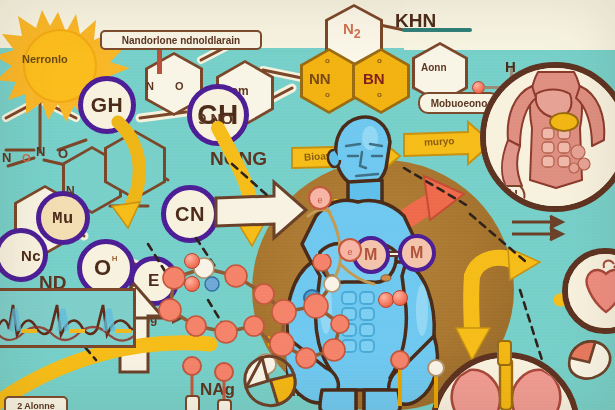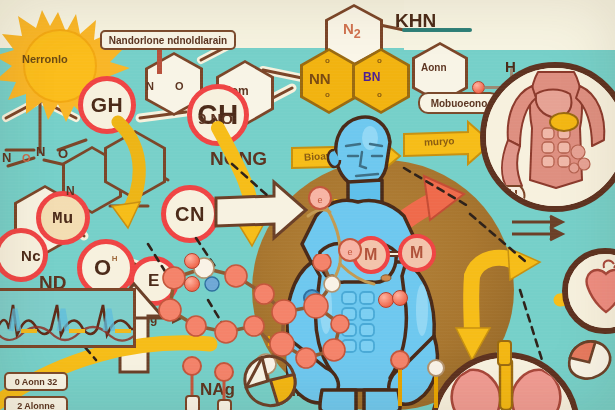--- a/index.html
+++ b/index.html
@@ -27,21 +27,21 @@
 
   
   .hex{position:absolute;}
   .hex .shape{
     width:100%;height:100%;
     clip-path:polygon(50% 0%,100% 25%,100% 75%,50% 100%,0% 75%,0% 25%);
   }
   .ring{position:absolute;border-radius:50%;box-sizing:border-box;}
 
   .badge{position:absolute;border-radius:50%;display:flex;align-items:center;justify-content:center;
-    background:#f7f1de;border:5px solid #ef4444;box-sizing:border-box;
+    background:#f7f1de;border:5px solid #4c1d95;box-sizing:border-box;
     color:#4b2a18;font-weight:bold;letter-spacing:.5px;}
 
   .chip{position:absolute;background:#f8f4e4;border:2.5px solid #7b4a2c;border-radius:5px;
     color:#5a3420;display:flex;align-items:center;justify-content:center;
     font-weight:bold;box-sizing:border-box;}
 
   .lbl{position:absolute;font-weight:bold;color:#5c3420;white-space:nowrap;}
   .bond{position:absolute;background:#f6f1dd;border:2.5px solid #7b4528;box-sizing:border-box;border-radius:2px;}
 
   
@@ -132,40 +132,40 @@
   <div class="hex" style="left:412px;top:42px;width:56px;height:62px;">
     <div class="shape" style="background:#7b4528;"></div>
     <div class="shape" style="position:absolute;left:3px;top:3px;width:50px;height:56px;background:#f8f4e6;"></div>
   </div>
   <div class="hex" style="left:478px;top:120px;width:52px;height:58px;opacity:.0;">
     <div class="shape" style="background:#7b4528;"></div>
   </div>
 
   <div class="lbl" style="left:222px;top:84px;font-size:12px;">Hom</div>
   <div class="lbl" style="left:309px;top:70px;font-size:15px;color:#7a4a12;">NN</div>
-  <div class="lbl" style="left:363px;top:70px;font-size:12px;color:#4c1d95;">BN</div>
+  <div class="lbl" style="left:363px;top:70px;font-size:15px;color:#7f1d1d;">BN</div>
   <div class="lbl" style="left:421px;top:62px;font-size:10px;">Aonn</div>
   <div class="lbl" style="left:146px;top:80px;font-size:11px;">N</div>
   <div class="lbl" style="left:175px;top:80px;font-size:11px;">O</div>
   <div class="lbl" style="left:325px;top:56px;font-size:8px;color:#8a5c10;">o</div>
   <div class="lbl" style="left:325px;top:90px;font-size:8px;color:#8a5c10;">o</div>
   <div class="lbl" style="left:377px;top:56px;font-size:8px;color:#8a5c10;">o</div>
   <div class="lbl" style="left:377px;top:90px;font-size:8px;color:#8a5c10;">o</div>
   <div class="lbl" style="left:343px;top:20px;font-size:15px;color:#d0714f;">N<sub>2</sub></div>
 
   <svg width="140" height="120" style="position:absolute;left:-8px;top:4px;">
     <g fill="#f9b627">
       <path d="M66 8 L74 28 L84 10 L88 30 L104 16 L102 36 L120 28 L112 46 L132 44 L118 58 L138 64 L118 72 L130 88 L110 86 L116 104 L98 96 L96 116 L82 102 L74 118 L66 100 L56 116 L50 98 L34 110 L34 90 L16 96 L24 78 L4 76 L20 62 L2 52 L22 46 L10 30 L30 32 L26 12 L44 24 L50 6 L58 22 Z"></path>
     </g>
     <circle cx="68" cy="62" r="36" fill="#fbbd1b" stroke="#f2a812" stroke-width="2"></circle>
   </svg>
   <div class="lbl" style="left:22px;top:53px;font-size:11px;color:#6b4a13;">Nerronlo</div>
 
   <div style="position:absolute;left:157px;top:48px;width:5px;height:26px;background:#b8503c;"></div>
-  <div class="chip" style="left:100px;top:30px;width:136px;height:20px;font-size:10px;">
+  <div class="chip" style="left:100px;top:30px;width:162px;height:20px;font-size:10px;">
     <span>Nandorlone ndnoldlarain</span>
   </div>
 
   <div class="chip" style="left:418px;top:92px;width:82px;height:22px;font-size:10px;border-radius:10px;">
     <span>Mobuoeono</span>
   </div>
   <div class="bond" style="left:499px;top:102px;width:28px;height:3px;border:none;background:#7b4528;"></div>
 
   <div class="badge" style="left:78px;top:76px;width:58px;height:58px;font-size:21px;">
     <span>GH</span>
@@ -428,23 +428,20 @@
       <path d="M0 42 Q12 56 26 42 Q40 30 54 42 Q68 56 82 42 Q96 30 110 42 Q124 56 138 44" stroke="#8f3024" stroke-width="2.2" fill="none" opacity=".85"></path>
       <path d="M14 40 L18 18 L22 40" stroke="#5fbcdc" stroke-width="5" fill="none" opacity=".75"></path>
       <path d="M62 40 L66 18 L70 40" stroke="#5fbcdc" stroke-width="5" fill="none" opacity=".75"></path>
       <path d="M108 40 L112 18 L116 40" stroke="#5fbcdc" stroke-width="5" fill="none" opacity=".75"></path>
       <path d="M24 40 L40 40" stroke="#f0b81c" stroke-width="4"></path>
       <path d="M72 40 L88 40" stroke="#f0b81c" stroke-width="4"></path>
       <path d="M118 40 L134 40" stroke="#f0b81c" stroke-width="4"></path>
     </svg>
   </div>
 
-  <div class="chip" style="left:4px;top:372px;width:64px;height:19px;font-size:9px;">
-    <span>0 Aonn 32</span>
-  </div>
   <div class="chip" style="left:4px;top:396px;width:64px;height:19px;font-size:9px;">
     <span>2 Alonne</span>
   </div>
 
   <svg width="70" height="60" style="position:absolute;left:238px;top:356px;transform:rotate(28deg);">
     <g stroke="#6b4028" stroke-width="3">
       <path d="M12 10 C2 20 2 34 12 44 L28 28 Z" fill="#f9f4e6"></path>
       <path d="M12 10 C22 0 38 0 48 10 C58 20 58 34 48 44 C38 54 22 54 12 44 Z" fill="none"></path>
       <path d="M30 26 L48 44 C58 34 58 20 48 10 Z" fill="#f3b713"></path>
     </g>

